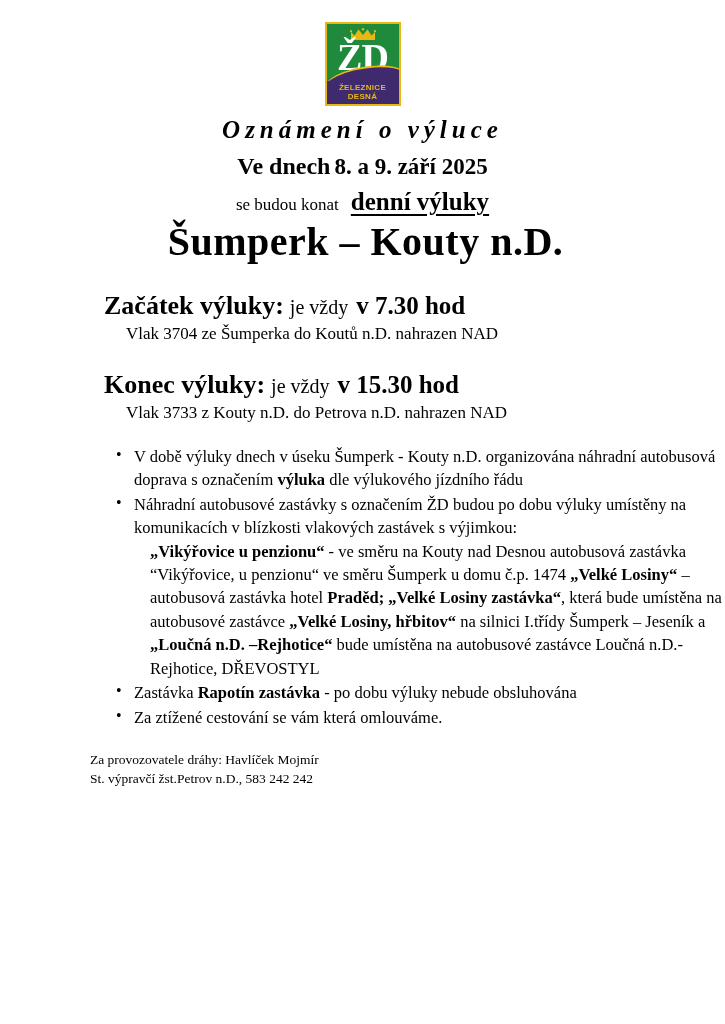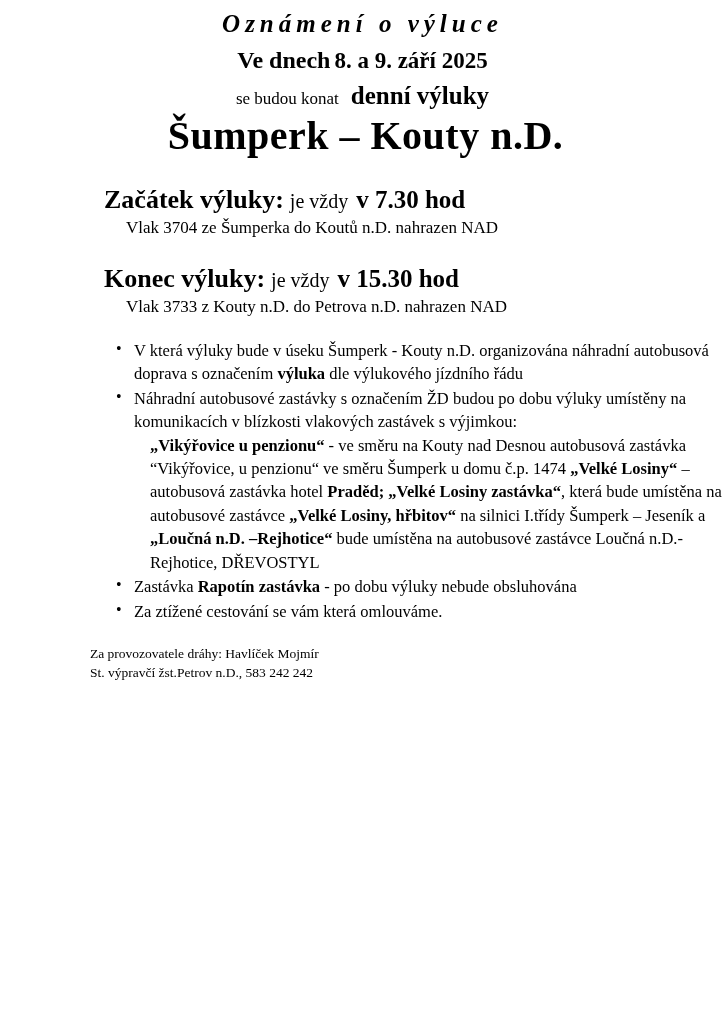--- a/index.html
+++ b/index.html
@@ -124,20 +124,21 @@
     text-align: center;
     margin-top: 9px;
     line-height: 1.1;
   }
   .line-konat .lead {
     font-size: 17px;
   }
   .line-konat .kind {
     font-weight: bold;
     font-size: 25px;
+    text-decoration: underline;
     text-underline-offset: 4px;
     margin-left: 8px;
   }
 
   .route {
     text-align: center;
     font-weight: bold;
     font-size: 40px;
     line-height: 1.08;
     margin-top: 4px;
@@ -212,20 +213,36 @@
     font-size: 13.5px;
     line-height: 1.38;
   }
   .footer-right { text-align: left; }
 </style>
 </head>
 <body>
 
 <div class="page">
 
+  <div class="logo-wrap">
+    <div class="logo">
+      <div class="logo-crown">
+        <svg width="26" height="13" viewBox="0 0 26 13" aria-hidden="true">
+          <path d="M1 12 L1 4 L4.5 7.5 L8.5 1.5 L13 7 L17.5 1.5 L21.5 7.5 L25 4 L25 12 Z" fill="#e8b812"></path>
+          <circle cx="13" cy="1.2" r="1.2" fill="#e8b812"></circle>
+          <circle cx="1" cy="3.2" r="1.1" fill="#e8b812"></circle>
+          <circle cx="25" cy="3.2" r="1.1" fill="#e8b812"></circle>
+        </svg>
+      </div>
+      <div class="logo-zd">ŽD</div>
+      <div class="logo-swoosh"></div>
+      <div class="logo-band"></div>
+      <div class="logo-band-text">ŽELEZNICE DESNÁ</div>
+    </div>
+  </div>
 
   <div class="title-main">
     <span class="inner">Oznámení o výluce</span>
   </div>
 
   <div class="line-dates">
     <span class="lead">Ve dnech</span>
     <span class="dates">8. a 9. září 2025</span>
   </div>
 
@@ -249,21 +266,21 @@
       <div class="time-head">
         <span class="time-label">Konec výluky:</span><span class="time-mid">je vždy</span><span class="time-value">v 15.30 hod</span>
       </div>
       <div class="time-sub">Vlak 3733 z Kouty n.D. do Petrova n.D. nahrazen NAD</div>
     </div>
 
   </div>
 
   <ul class="bullets">
 
-    <li><span>V která výluky bude v úseku Šumperk  - Kouty n.D. organizována náhradní autobusová doprava s označením </span><b>výluka</b><span> dle výlukového jízdního řádu</span></li>
+    <li><span>V době výluky dnech v úseku Šumperk  - Kouty n.D. organizována náhradní autobusová doprava s označením </span><b>výluka</b><span> dle výlukového jízdního řádu</span></li>
 
     <li><span>Náhradní autobusové zastávky s označením ŽD budou po dobu výluky umístěny na komunikacích v blízkosti vlakových zastávek s výjimkou:</span><span class="sub-indent"><b>„Vikýřovice u penzionu“</b><span> - ve směru na Kouty nad Desnou autobusová zastávka “Vikýřovice, u penzionu“ ve směru Šumperk  u domu č.p. 1474 </span><b>„Velké Losiny“</b><span> –autobusová zastávka hotel </span><b>Praděd; „Velké Losiny zastávka“</b><span>, která bude umístěna na autobusové zastávce </span><b>„Velké Losiny, hřbitov“</b><span> na silnici I.třídy Šumperk – Jeseník  a </span><b>„Loučná n.D. –Rejhotice“</b><span> bude umístěna na autobusové zastávce Loučná n.D.-Rejhotice, DŘEVOSTYL</span></span></li>
 
     <li><span>Zastávka </span><b>Rapotín zastávka</b><span> -  po dobu výluky nebude obsluhována</span></li>
 
     <li><span>Za ztížené cestování se vám která omlouváme.</span></li>
 
   </ul>
 
   <div class="footer">

